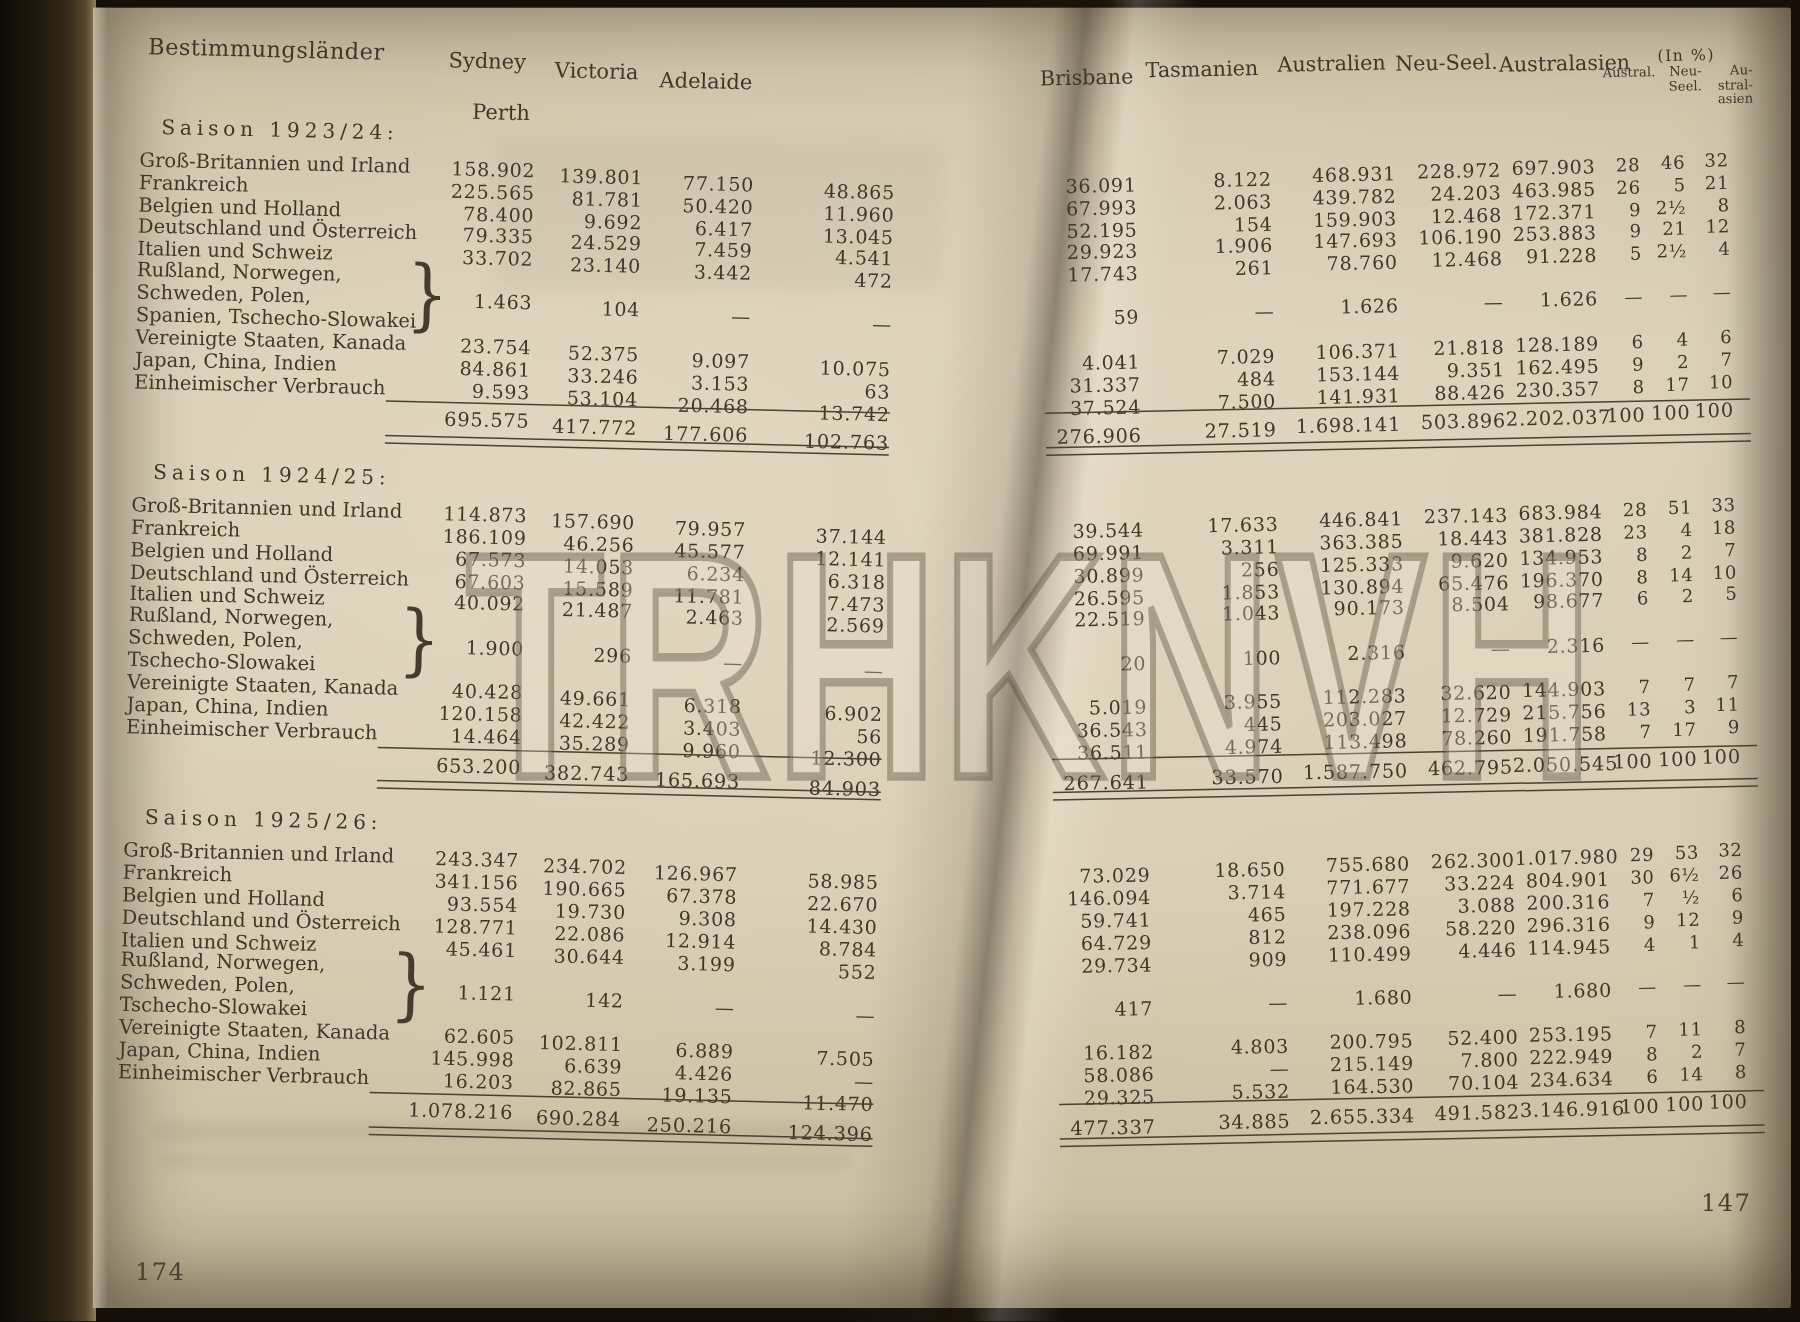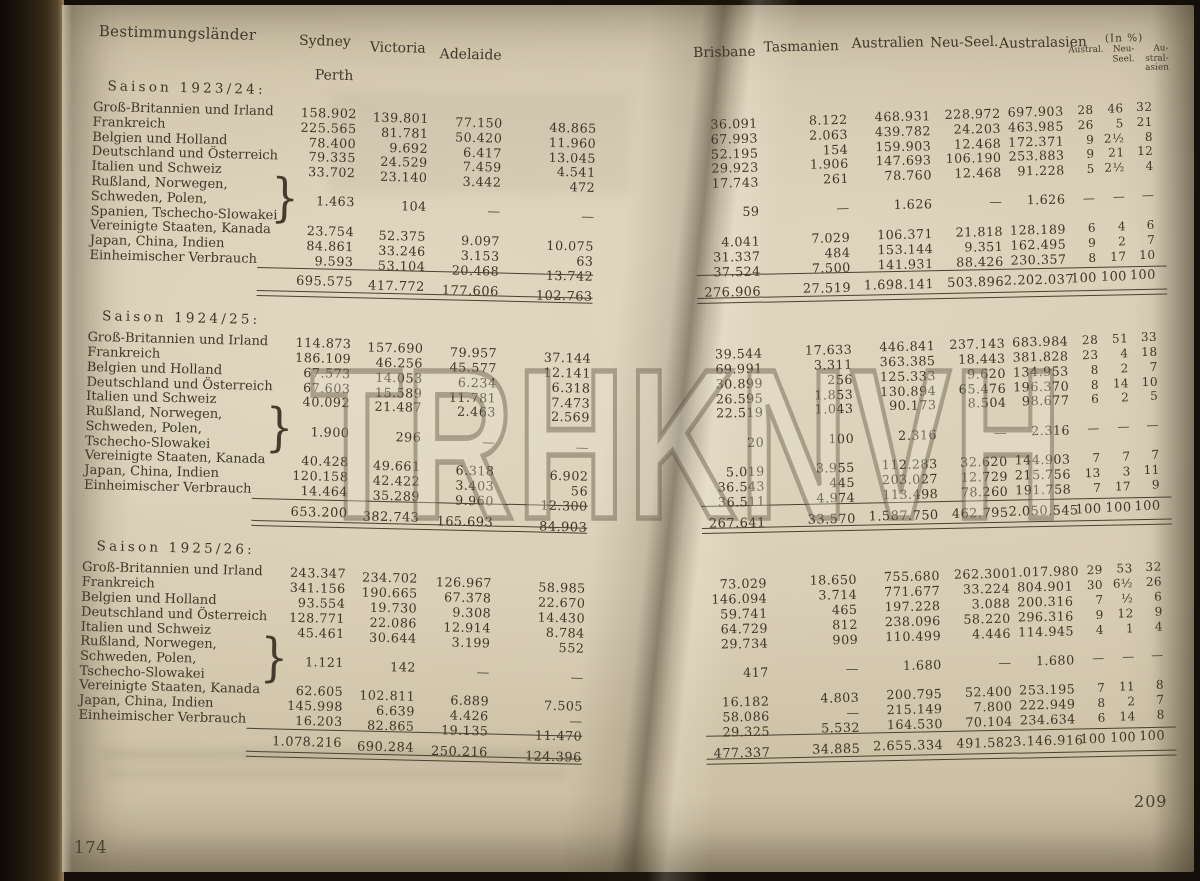--- a/index.html
+++ b/index.html
@@ -56,21 +56,21 @@
   .grp .val{align-self:center;}
 
   .totwrap{position:relative;padding:4px 0 10px;margin-top:2px;}
   .totwrap::before{content:"";position:absolute;left:168px;right:2px;top:0;border-top:1.5px solid #4a4132;}
   .totwrap::after{content:"";position:absolute;left:168px;right:2px;bottom:0;height:4px;
     border-top:1.2px solid #4a4132;border-bottom:1.2px solid #4a4132;}
   .rtot::before,.rtot::after{left:0;right:0;}
   .total .val{font-size:12.9px;}
 
   .pgnum{position:absolute;font-size:16px;color:#4a4132;letter-spacing:1px;}
-  .pgnum.left{left:12px;top:833px;}
+  .pgnum.left{left:28px;top:833px;}
   .pgnum.right{left:1072px;top:787px;}
 
   .smudge{position:absolute;pointer-events:none;}
   .sm1{left:40px;top:743px;width:470px;height:13px;background:rgba(125,113,90,.13);filter:blur(3px);}
   .sm2{left:44px;top:763px;width:460px;height:11px;background:rgba(125,113,90,.09);filter:blur(3px);}
   .sm3{left:268px;top:88px;width:300px;height:100px;background:rgba(118,106,86,.07);filter:blur(6px);}
   .sm4{left:60px;top:380px;width:200px;height:120px;background:rgba(240,234,218,.10);filter:blur(8px);}
 
   .watermark{position:absolute;left:252px;top:272px;width:872px;height:242px;text-align:center;
     font-family:"Liberation Sans","DejaVu Sans",sans-serif;font-weight:bold;font-size:150px;
@@ -667,16 +667,16 @@
                 <span class="val rp1">100</span>
                 <span class="val rp2">100</span>
                 <span class="val rp3">100</span>
               </div>
             </div>
           </div>
         </div>
     </div>
 
     <div class="pgnum left">174</div>
-    <div class="pgnum right">209</div>
+    <div class="pgnum right">147</div>
   </div>
   <div class="watermark">TRHKNVH</div>
 </div>
 
 </body></html>

